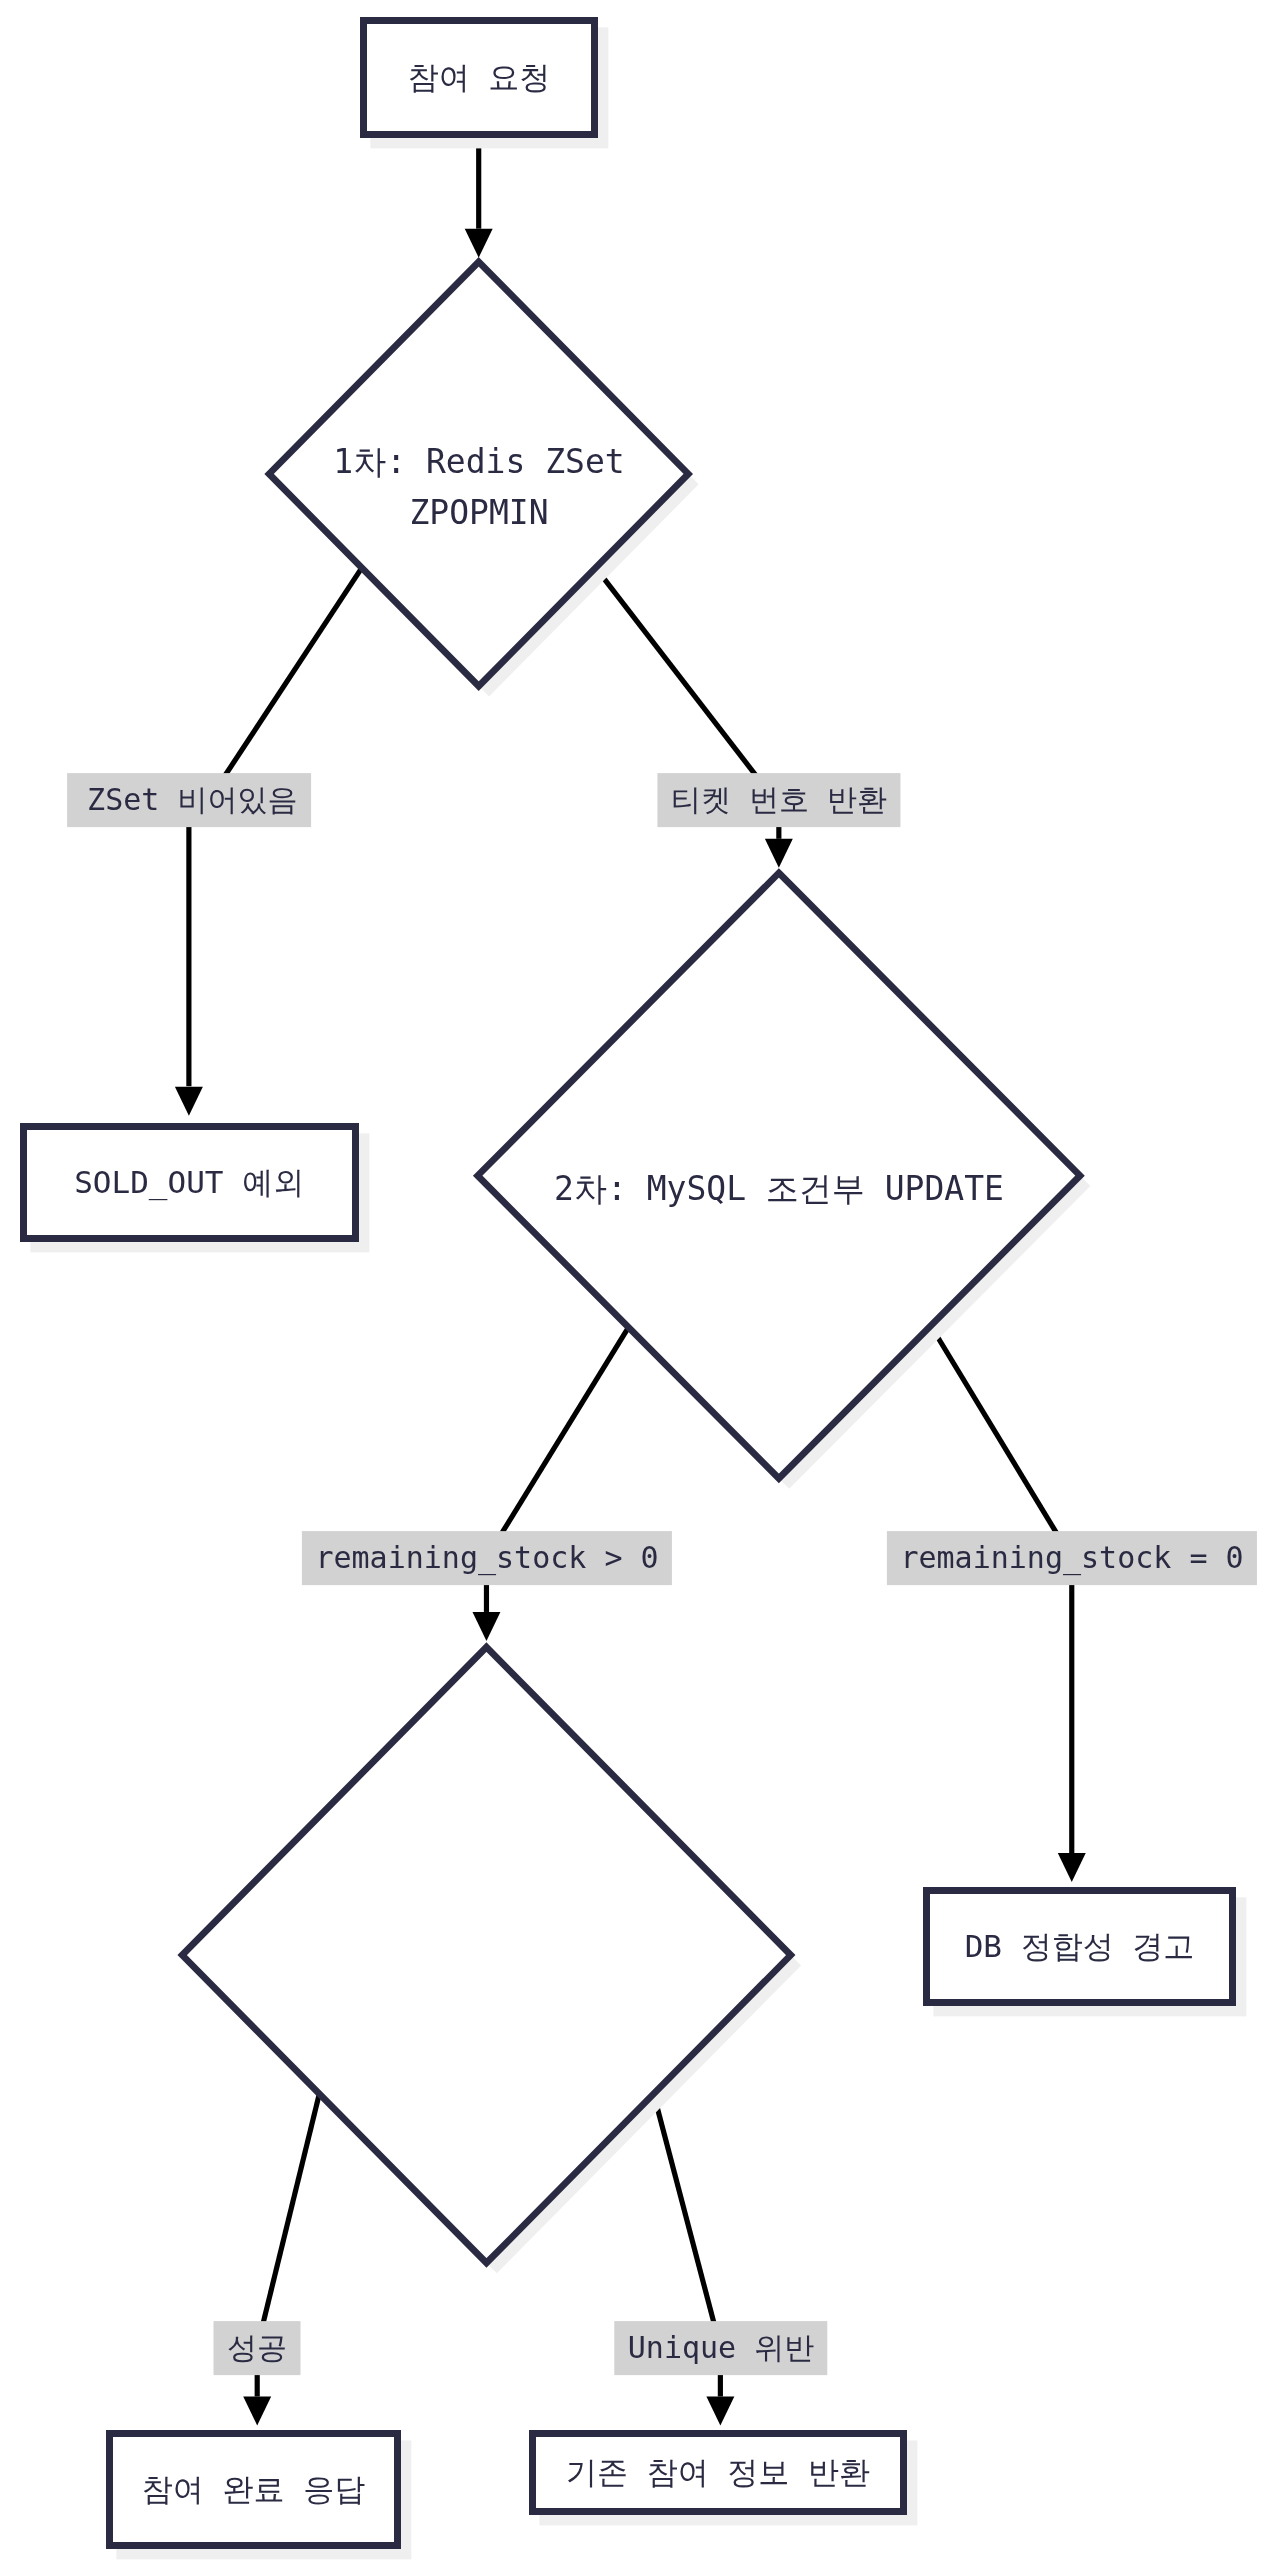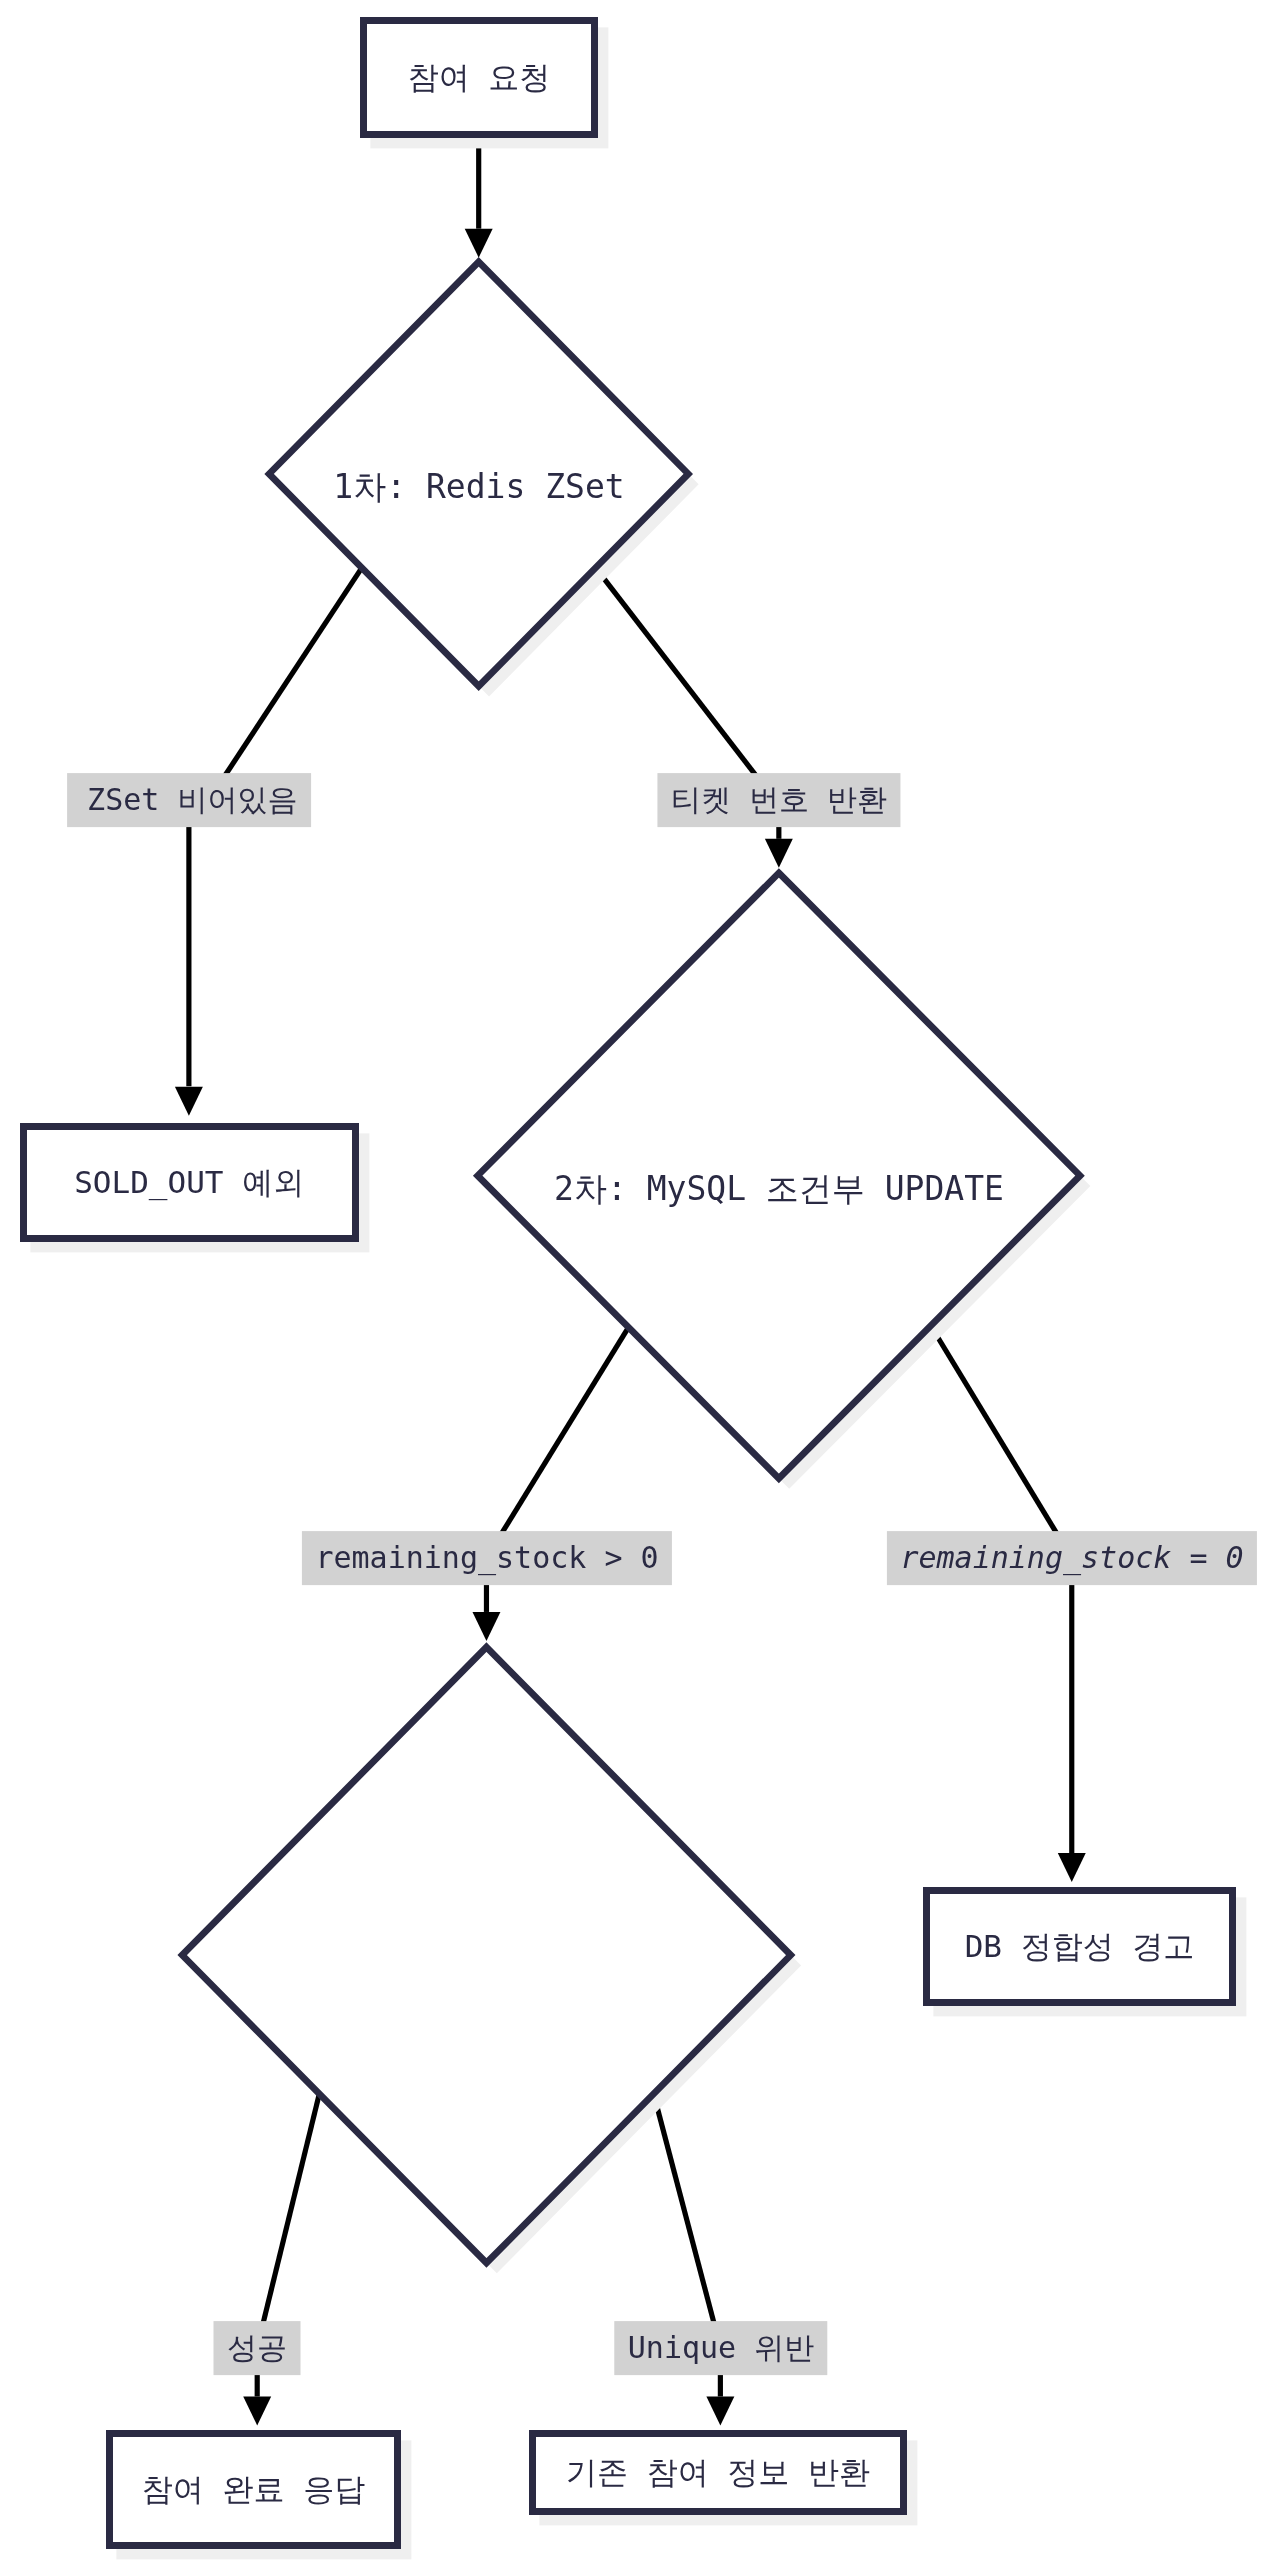--- a/index.html
+++ b/index.html
@@ -113,31 +113,32 @@
   <div class="node-rect" style="left:106px; top:2430px; width:295px; height:119px;">
     <span>참여 완료 응답</span>
   </div>
 
   <div class="node-rect" style="left:529px; top:2430px; width:378px; height:85px;justify-content:center;">
     <span>기존 참여 정보 반환</span>
   </div>
 
   <div class="diamond-text" style="left:479px; top:474px;">
     <span>1차: Redis ZSet</span>
+    <span>ZPOPMIN</span>
   </div>
 
   <div class="diamond-text" style="left:779px; top:1176px;">2차: MySQL 조건부 UPDATE</div>
 
 
   <div class="edge-label" style="left:189px; top:800px;padding-left:20px;">ZSet 비어있음</div>
 
   <div class="edge-label" style="left:779px; top:800px;">티켓 번호 반환</div>
 
   <div class="edge-label" style="left:487px; top:1558px;">remaining_stock &gt; 0</div>
 
-  <div class="edge-label" style="left:1072px; top:1558px;font-style:italic;">remaining_stock = 0</div>
+  <div class="edge-label" style="left:1072px; top:1558px;">remaining_stock = 0</div>
 
   <div class="edge-label" style="left:257px; top:2348px;">성공</div>
 
   <div class="edge-label" style="left:721px; top:2348px;">Unique 위반</div>
 
 </div>
 
 
 </body></html>

